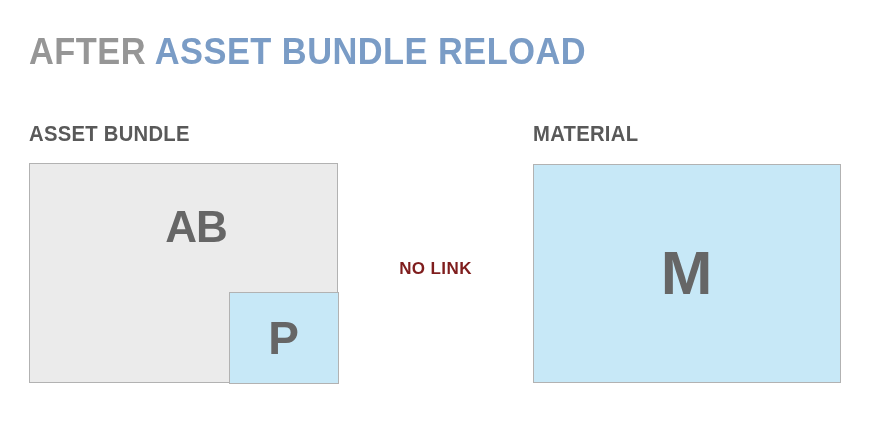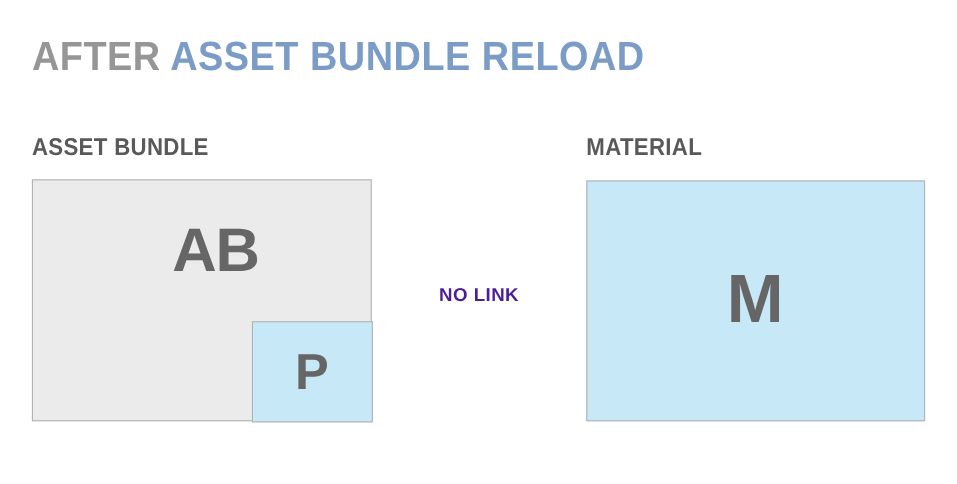--- a/index.html
+++ b/index.html
@@ -98,21 +98,21 @@
     user-select: none;
   }
   .glyph-ab {
     left: 0;
     top: 0;
     width: 332px;       
     height: 126px;      
     display: flex;
     align-items: center;
     justify-content: center;
-    font-size: 56px;
+    font-size: 44px;
     letter-spacing: -1px;
   }
   .glyph-p {
     left: 0;
     top: 0;
     width: 107px;
     height: 89px;
     display: flex;
     align-items: center;
     justify-content: center;
@@ -131,21 +131,21 @@
 
   
   .no-link {
     position: absolute;
     left: 338px;
     top: 260px;
     width: 195px;
     text-align: center;
     font-size: 17px;
     font-weight: bold;
-    color: #4c1d95;
+    color: #7f1d1d;
     letter-spacing: 0.4px;
     line-height: 1;
     white-space: nowrap;
   }
 </style>
 </head>
 <body>
 
 <div class="canvas">
 

